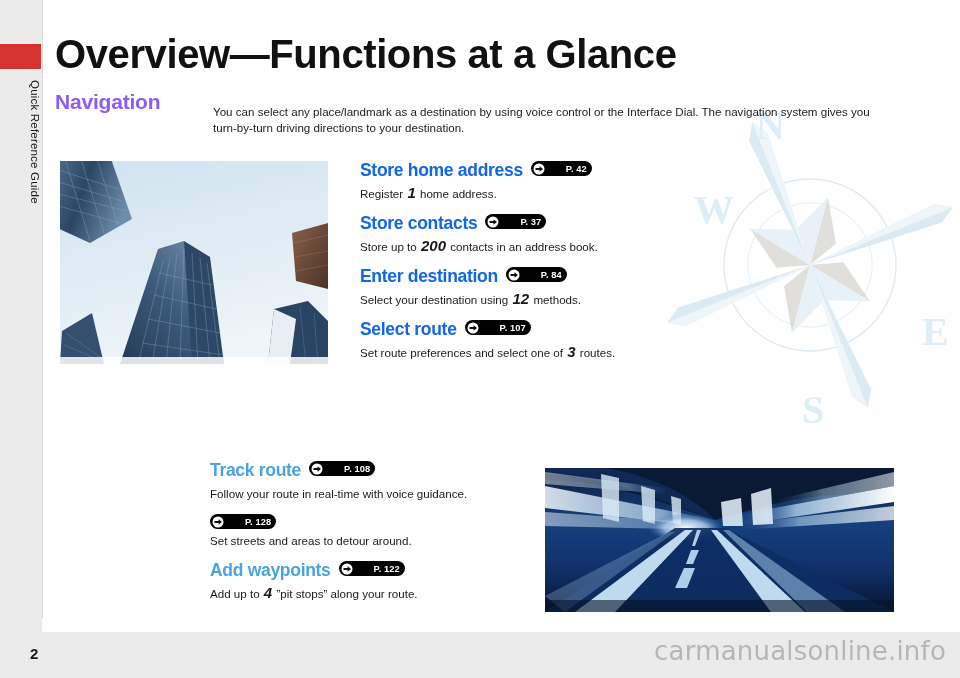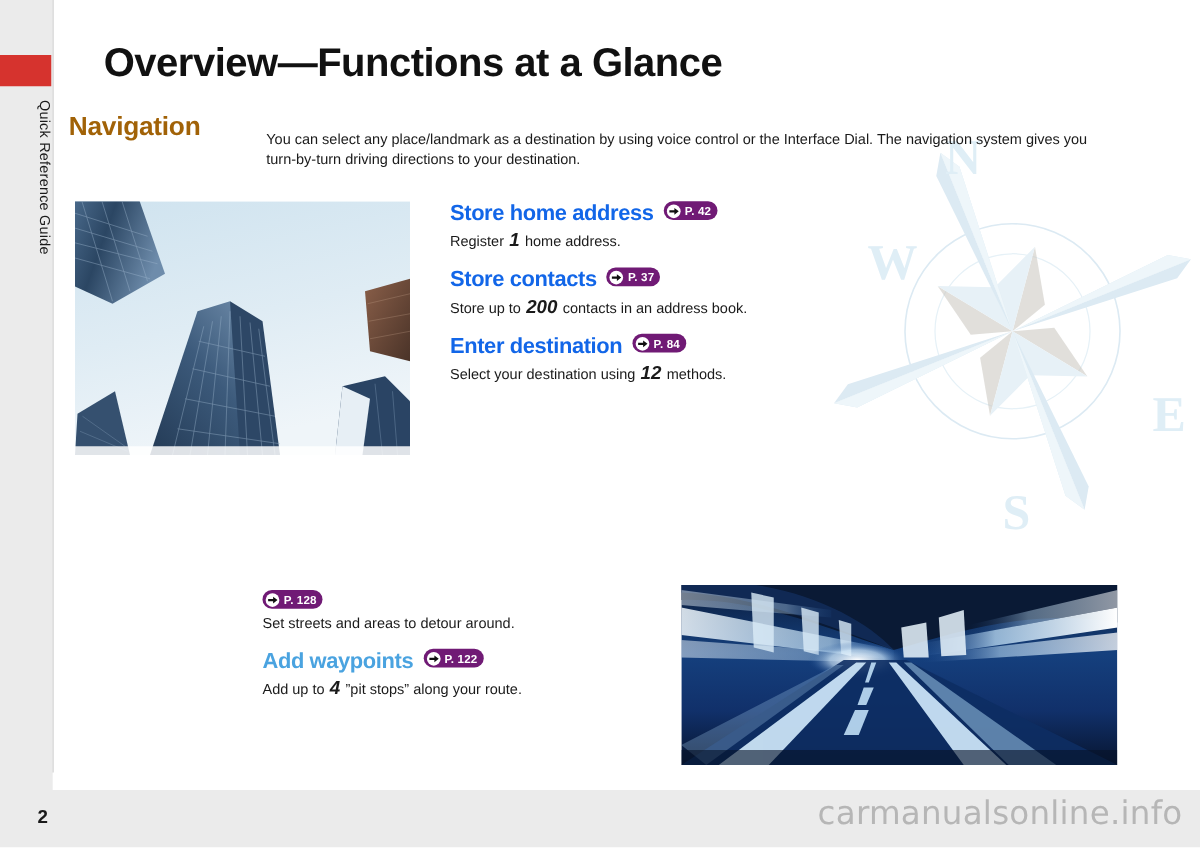--- a/index.html
+++ b/index.html
@@ -91,33 +91,32 @@
     color: #b6b6b6;
     letter-spacing: .2px;
     font-family: "DejaVu Sans", sans-serif;
   }
 
   
   #doc-title {
     position: absolute;
     left: 55px;
     top: 32px;
-    font-size: 32px;
+    font-size: 40px;
     font-weight: 700;
     color: #111111;
     letter-spacing: -.4px;
-    margin-left: 28px;
   }
   #section-title {
     position: absolute;
     left: 55px;
     top: 90px;
     font-size: 21px;
     font-weight: 700;
-    color: #a16207;
+    color: #8b5cf6;
     letter-spacing: -.2px;
   }
   #section-intro {
     position: absolute;
     left: 213px;
     top: 104px;
     width: 678px;
     font-size: 11.6px;
     line-height: 16px;
     color: #1a1a1a;
@@ -182,25 +181,25 @@
     font-size: 15px;
     font-weight: 700;
     font-style: italic;
     padding: 0 1px;
   }
 
   
   .pageref {
     display: inline-flex;
     align-items: center;
-    background: #701a75;
+    background: #000000;
     border-radius: 9px;
     height: 15px;
     padding: 0 5px 0 2px;
-    gap: 3px;
+    gap: 21px;
     position: relative;
     top: 1px;
   }
   .pageref .arrow-icon {
     width: 12px;
     height: 12px;
     flex: 0 0 12px;
     display: block;
   }
   .pageref .pageref-label {
@@ -445,26 +444,50 @@
           <svg class="arrow-icon" viewBox="0 0 24 24">
             <circle cx="12" cy="12" r="11" fill="#ffffff"></circle>
             <path d="M5 10.2 H13 V6.6 L20 12 L13 17.4 V13.8 H5 Z" fill="#101010"></path>
           </svg>
           <span class="pageref-label">P. 84</span>
         </span>
       </div>
       <div class="feature-desc"><span>Select your destination using </span><span class="big">12</span><span> methods.</span></div>
     </div>
 
+    <div class="feature">
+      <div class="feature-head">
+        <span class="feature-title">Select route</span>
+        <span class="pageref">
+          <svg class="arrow-icon" viewBox="0 0 24 24">
+            <circle cx="12" cy="12" r="11" fill="#ffffff"></circle>
+            <path d="M5 10.2 H13 V6.6 L20 12 L13 17.4 V13.8 H5 Z" fill="#101010"></path>
+          </svg>
+          <span class="pageref-label">P. 107</span>
+        </span>
+      </div>
+      <div class="feature-desc"><span>Set route preferences and select one of </span><span class="big">3</span><span> routes.</span></div>
+    </div>
 
   </div>
 
   <div class="feature-group" id="group-bottom">
 
     <div class="feature">
+      <div class="feature-head">
+        <span class="feature-title">Track route</span>
+        <span class="pageref">
+          <svg class="arrow-icon" viewBox="0 0 24 24">
+            <circle cx="12" cy="12" r="11" fill="#ffffff"></circle>
+            <path d="M5 10.2 H13 V6.6 L20 12 L13 17.4 V13.8 H5 Z" fill="#101010"></path>
+          </svg>
+          <span class="pageref-label">P. 108</span>
+        </span>
+      </div>
+      <div class="feature-desc"><span>Follow your route in real-time with voice guidance.</span><span class="big"></span><span></span></div>
     </div>
 
     <div class="feature">
       <div class="feature-head">
         <span class="pageref">
           <svg class="arrow-icon" viewBox="0 0 24 24">
             <circle cx="12" cy="12" r="11" fill="#ffffff"></circle>
             <path d="M5 10.2 H13 V6.6 L20 12 L13 17.4 V13.8 H5 Z" fill="#101010"></path>
           </svg>
           <span class="pageref-label">P. 128</span>

